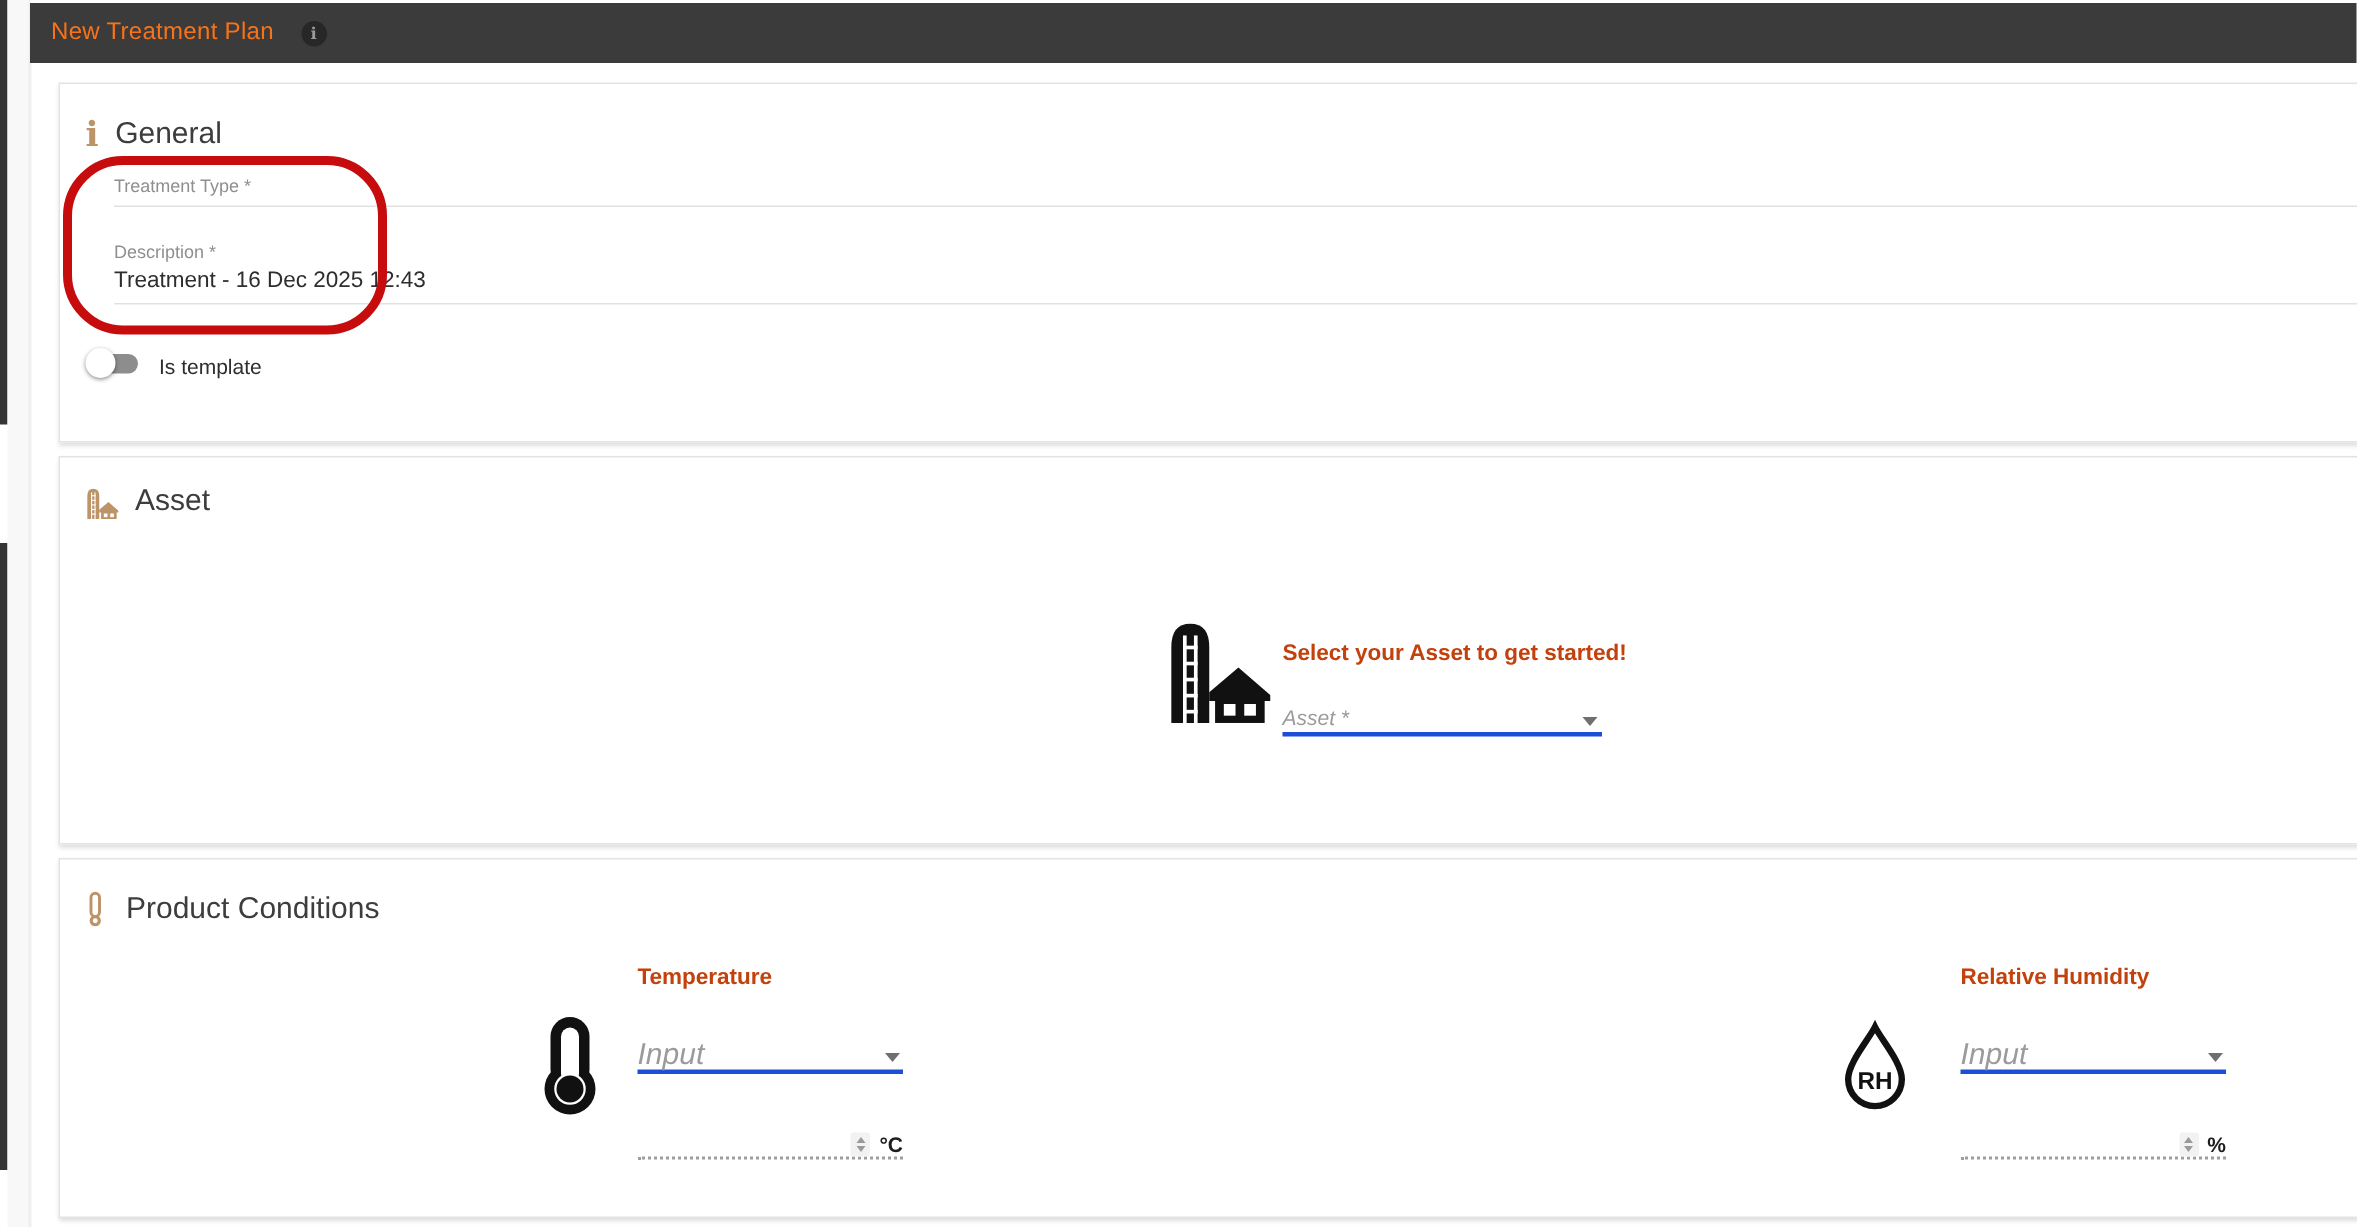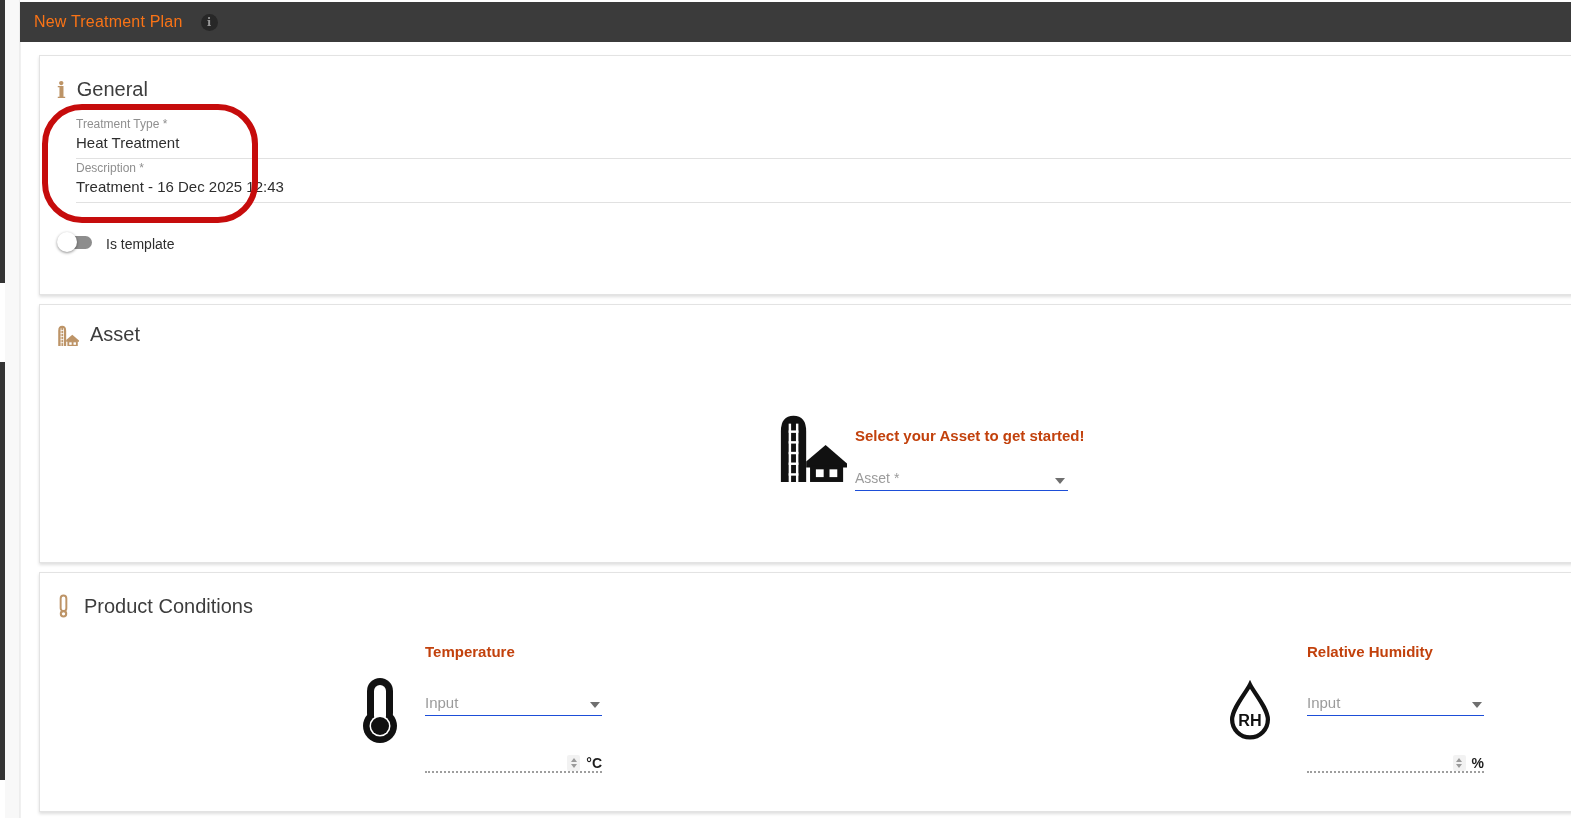--- a/index.html
+++ b/index.html
@@ -44,22 +44,22 @@
 
   
   .switch { position:relative; width:38px; height:20px; cursor:pointer; flex:0 0 auto; }
   .switch .track { position:absolute; left:7px; top:4px; width:28px; height:13px; border-radius:7px; background:#8d8d8d; }
   .switch .knob  { position:absolute; left:0; top:0; width:20px; height:20px; border-radius:50%;
                    background:#fff; box-shadow:0 1px 3px rgba(0,0,0,.45); }
   .toggle-row { position:absolute; left:17px; top:176px; display:flex; align-items:flex-end; gap:11px; }
   .toggle-label { font-size:14px; color:#2e2e2e; }
 
   
-  .m-select { position:absolute; height:23px; border-bottom:1px solid #1d4ed8; cursor:pointer; }
-  .m-select .ph { font-size:15px; color:#9b9b9b; line-height:20px; }
+  .m-select { position:absolute; height:23px; border-bottom:3px solid #1d4ed8; cursor:pointer;font-style:italic; }
+  .m-select .ph { font-size:20px; color:#9b9b9b; line-height:20px; }
   .dd-arrow { position:absolute; width:0; height:0; border:5px solid transparent;
               border-top:6px solid #6f6f6f; border-bottom:0; }
 
   
   .bold-title { font-size:15px; font-weight:bold; color:#c2410c; }
 
   
   .num-row { position:absolute; height:18px; border-bottom:2px dotted #9e9e9e;
              display:flex; align-items:center; justify-content:flex-end; gap:6px; }
   .spinner { width:13px; height:16px; background:#f2f2f2; border-radius:2px; cursor:pointer;
@@ -87,21 +87,20 @@
   <div class="card card-general">
     <div class="section-heading" style="top:22px;">
       <span class="serif-i">i</span>
       <span class="title">General</span>
     </div>
 
     <div class="annotation"></div>
 
     <div class="m-field" style="top:62px;">
       <div class="flabel">Treatment Type *</div>
-      <div class="fvalue">Heat Treatment</div>
       <div class="fline"></div>
     </div>
 
     <div class="m-field" style="top:106px;">
       <div class="flabel">Description *</div>
       <div class="fvalue">Treatment - 16 Dec 2025 12:43</div>
       <div class="fline"></div>
     </div>
 
     <div class="toggle-row">

